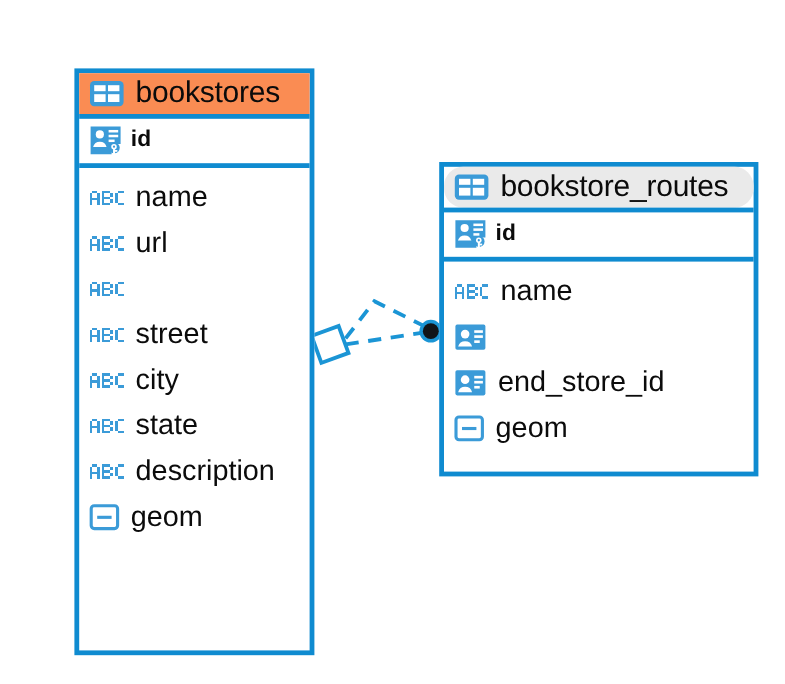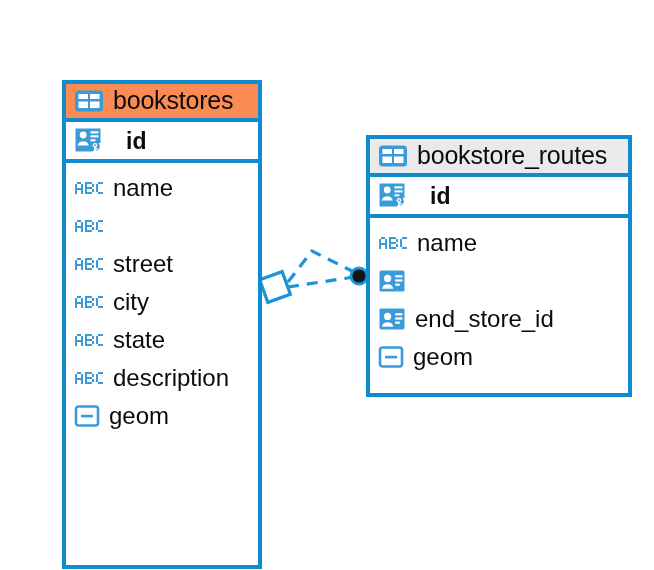--- a/index.html
+++ b/index.html
@@ -43,24 +43,24 @@
     font-size: 25px;
     color: #0b0b0b;
     letter-spacing: -0.2px;
     line-height: 1.08;
     white-space: nowrap;
   }
 
   .entity-pk-row {
     box-sizing: border-box;
     display: flex;
-    align-items: flex-end;
-    gap: 24px;
+    align-items: center;
+    gap: 7px;
     padding: 4px 8px 5px 8px;
-    font-size: 23px;
+    font-size: 19px;
     font-weight: bold;
     color: #0b0b0b;
     border-top: 4px solid var(--edge, #0f8bd0);
     border-bottom: 4px solid var(--edge, #0f8bd0);
     line-height: 1.08;
     white-space: nowrap;
   }
 
   .entity-fields {
     box-sizing: border-box;
@@ -129,21 +129,21 @@
     <g transform="translate(275,287) rotate(-20)">
       <rect x="-12" y="-12" width="24" height="24" fill="#ffffff" stroke="#1b95d5" stroke-width="3.2"></rect>
     </g>
 
     <g>
       <circle cx="359" cy="276" r="9.5" fill="#1b95d5"></circle>
       <circle cx="359" cy="276" r="6.6" fill="#111418"></circle>
     </g>
   </svg>
 
-  <div class="entity" id="entity-bookstores" style="left:62px; top:57px; width:200px; height:489px;margin-top:23px; --edge:#0f8bd0;">
+  <div class="entity" id="entity-bookstores" style="left:62px; top:57px; width:200px; height:489px; --edge:#0f8bd0;">
 
     <div class="entity-header" style="background:#fa8c53;">
       <span class="icon icon-table">
         <svg viewBox="0 0 30 24" xmlns="http://www.w3.org/2000/svg">
           <rect x="1" y="1.5" width="28" height="21" rx="3.5" fill="#3b9bd8"></rect>
           <rect x="4.5" y="5" width="9.5" height="5" fill="#ffffff"></rect>
           <rect x="16" y="5" width="9.5" height="5" fill="#ffffff"></rect>
           <rect x="4.5" y="12.5" width="9.5" height="6.5" fill="#ffffff"></rect>
           <rect x="16" y="12.5" width="9.5" height="6.5" fill="#ffffff"></rect>
         </svg>
@@ -192,20 +192,42 @@
                 <rect x="13" y="15" width="5" height="2"></rect>
               <rect x="24" y="5" width="5" height="2"></rect>
                 <rect x="22" y="7" width="2" height="8"></rect>
               <rect x="24" y="15" width="5" height="2"></rect>
             </g>
           </svg>
         </span>
         <span class="field-label">name</span>
       </div>
 
+      <div class="field-row">
+        <span class="icon icon-abc">
+          <svg viewBox="0 0 30 22" xmlns="http://www.w3.org/2000/svg" shape-rendering="crispEdges">
+            <g fill="#3b9bd8">
+              <rect x="1" y="7" width="2" height="10"></rect>
+                <rect x="7" y="7" width="2" height="10"></rect>
+              <rect x="3" y="5" width="4" height="2"></rect>
+                <rect x="3" y="11" width="4" height="2"></rect>
+              <rect x="11" y="5" width="2" height="12"></rect>
+                <rect x="13" y="5" width="5" height="2"></rect>
+              <rect x="18" y="7" width="2" height="3"></rect>
+                <rect x="13" y="10" width="5" height="2"></rect>
+              <rect x="18" y="12" width="2" height="3"></rect>
+                <rect x="13" y="15" width="5" height="2"></rect>
+              <rect x="24" y="5" width="5" height="2"></rect>
+                <rect x="22" y="7" width="2" height="8"></rect>
+              <rect x="24" y="15" width="5" height="2"></rect>
+            </g>
+          </svg>
+        </span>
+        <span class="field-label">url</span>
+      </div>
 
       <div class="field-row">
         <span class="icon icon-abc">
           <svg viewBox="0 0 30 22" xmlns="http://www.w3.org/2000/svg" shape-rendering="crispEdges">
             <g fill="#3b9bd8">
               <rect x="1" y="7" width="2" height="10"></rect>
                 <rect x="7" y="7" width="2" height="10"></rect>
               <rect x="3" y="5" width="4" height="2"></rect>
                 <rect x="3" y="11" width="4" height="2"></rect>
               <rect x="11" y="5" width="2" height="12"></rect>
@@ -324,21 +346,21 @@
           </svg>
         </span>
         <span class="field-label">geom</span>
       </div>
 
     </div>
   </div>
 
   <div class="entity" id="entity-bookstore-routes" style="left:366px; top:135px; width:266px; height:262px; --edge:#0f8bd0;">
 
-    <div class="entity-header" style="background:#eaeaea;">
+    <div class="entity-header" style="background:#eaeaea;border-radius:16px;">
       <span class="icon icon-table">
         <svg viewBox="0 0 30 24" xmlns="http://www.w3.org/2000/svg">
           <rect x="1" y="1.5" width="28" height="21" rx="3.5" fill="#3b9bd8"></rect>
           <rect x="4.5" y="5" width="9.5" height="5" fill="#ffffff"></rect>
           <rect x="16" y="5" width="9.5" height="5" fill="#ffffff"></rect>
           <rect x="4.5" y="12.5" width="9.5" height="6.5" fill="#ffffff"></rect>
           <rect x="16" y="12.5" width="9.5" height="6.5" fill="#ffffff"></rect>
         </svg>
       </span>
       <span>bookstore_routes</span>

